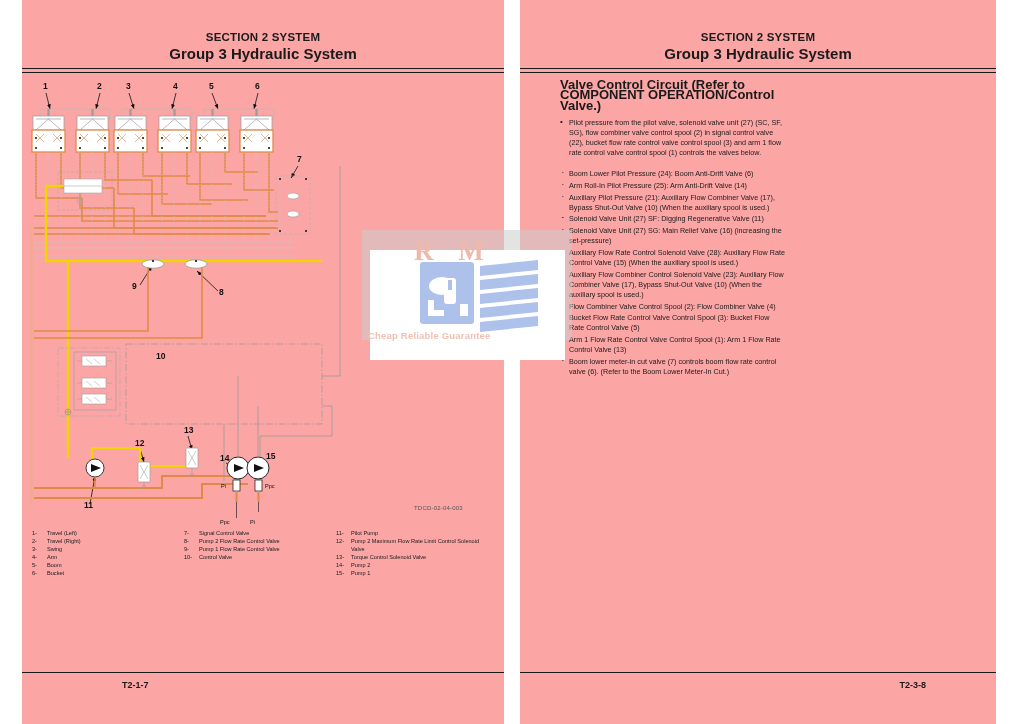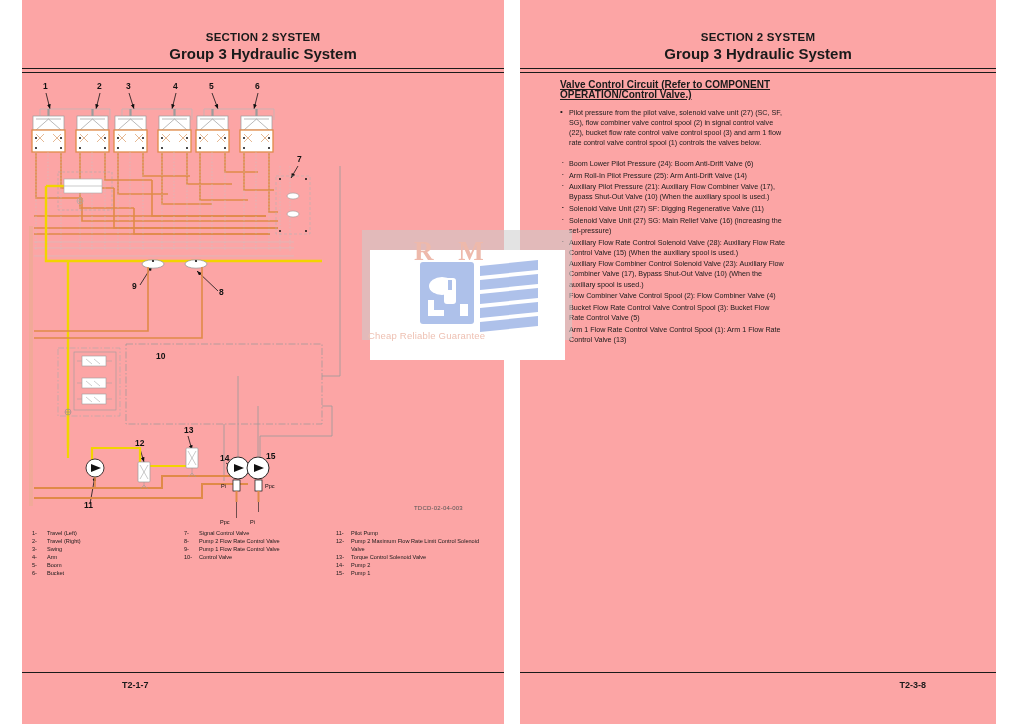--- a/index.html
+++ b/index.html
@@ -78,24 +78,23 @@
   .rt-body {
     position: absolute;
     left: 40px;
     top: 80px;
     width: 226px;
     font-size: 7.2px;
     line-height: 10.1px;
   }
   .rt-title {
     font-weight: bold;
-    font-size: 10px;
+    font-size: 13px;
     line-height: 10.3px;
     margin-bottom: 7px;
-    text-decoration: underline;
   }
   .rt-para {
     position: relative;
     padding-left: 9px;
     margin-bottom: 11px;
   }
   .rt-para .bullet {
     position: absolute;
     left: 0; top: -0.5px;
     font-size: 8px;
@@ -188,21 +187,21 @@
     font-size: 27px;
     font-weight: bold;
     color: #eeb9ab;
     letter-spacing: 9px;
     font-family: "Liberation Serif", serif;
   }
   #watermark .wm-tag {
     position: absolute;
     left: 6px; top: 100px;
     font-size: 9.5px;
-    font-weight: normal;
+    font-weight: bold;
     color: #eec0b2;
     letter-spacing: .2px;
     white-space: nowrap;
     text-align: right;
   }
   #watermark .wm-icon {
     position: absolute;
     left: 58px; top: 28px;
   }
 </style>
@@ -650,21 +649,21 @@
       <li><span class="dash">·</span><span>Arm Roll-In Pilot Pressure (25): Arm Anti-Drift Valve (14)</span></li>
       <li><span class="dash">·</span><span>Auxiliary Pilot Pressure (21): Auxiliary Flow Combiner Valve (17), Bypass Shut-Out Valve (10) (When the auxiliary spool is used.)</span></li>
       <li><span class="dash">·</span></li>
       <li><span class="dash">·</span><span>Solenoid Valve Unit (27) SF: Digging Regenerative Valve (11)</span></li>
       <li><span class="dash">·</span><span>Solenoid Valve Unit (27) SG: Main Relief Valve (16) (increasing the set-pressure)</span></li>
       <li><span class="dash">·</span><span>Auxiliary Flow Rate Control Solenoid Valve (28): Auxiliary Flow Rate Control Valve (15) (When the auxiliary spool is used.)</span></li>
       <li><span class="dash">·</span><span>Auxiliary Flow Combiner Control Solenoid Valve (23): Auxiliary Flow Combiner Valve (17), Bypass Shut-Out Valve (10) (When the auxiliary spool is used.)</span></li>
       <li><span class="dash">·</span><span>Flow Combiner Valve Control Spool (2): Flow Combiner Valve (4)</span></li>
       <li><span class="dash">·</span><span>Bucket Flow Rate Control Valve Control Spool (3): Bucket Flow Rate Control Valve (5)</span></li>
       <li><span class="dash">·</span><span>Arm 1 Flow Rate Control Valve Control Spool (1): Arm 1 Flow Rate Control Valve (13)</span></li>
-      <li><span class="dash">·</span></li>
+      <li><span class="dash">·</span><span>Boom lower meter-in cut valve (7) controls boom flow rate control valve (6). (Refer to the Boom Lower Meter-In Cut.)</span></li>
     </ul>
   </div>
 
   <div class="ftr-rule"></div>
   <div class="ftr-text">T2-3-8</div>
 </div>
 
 <div id="watermark">
   <div class="wm-shade"></div>
   <div class="wm-white"></div>

